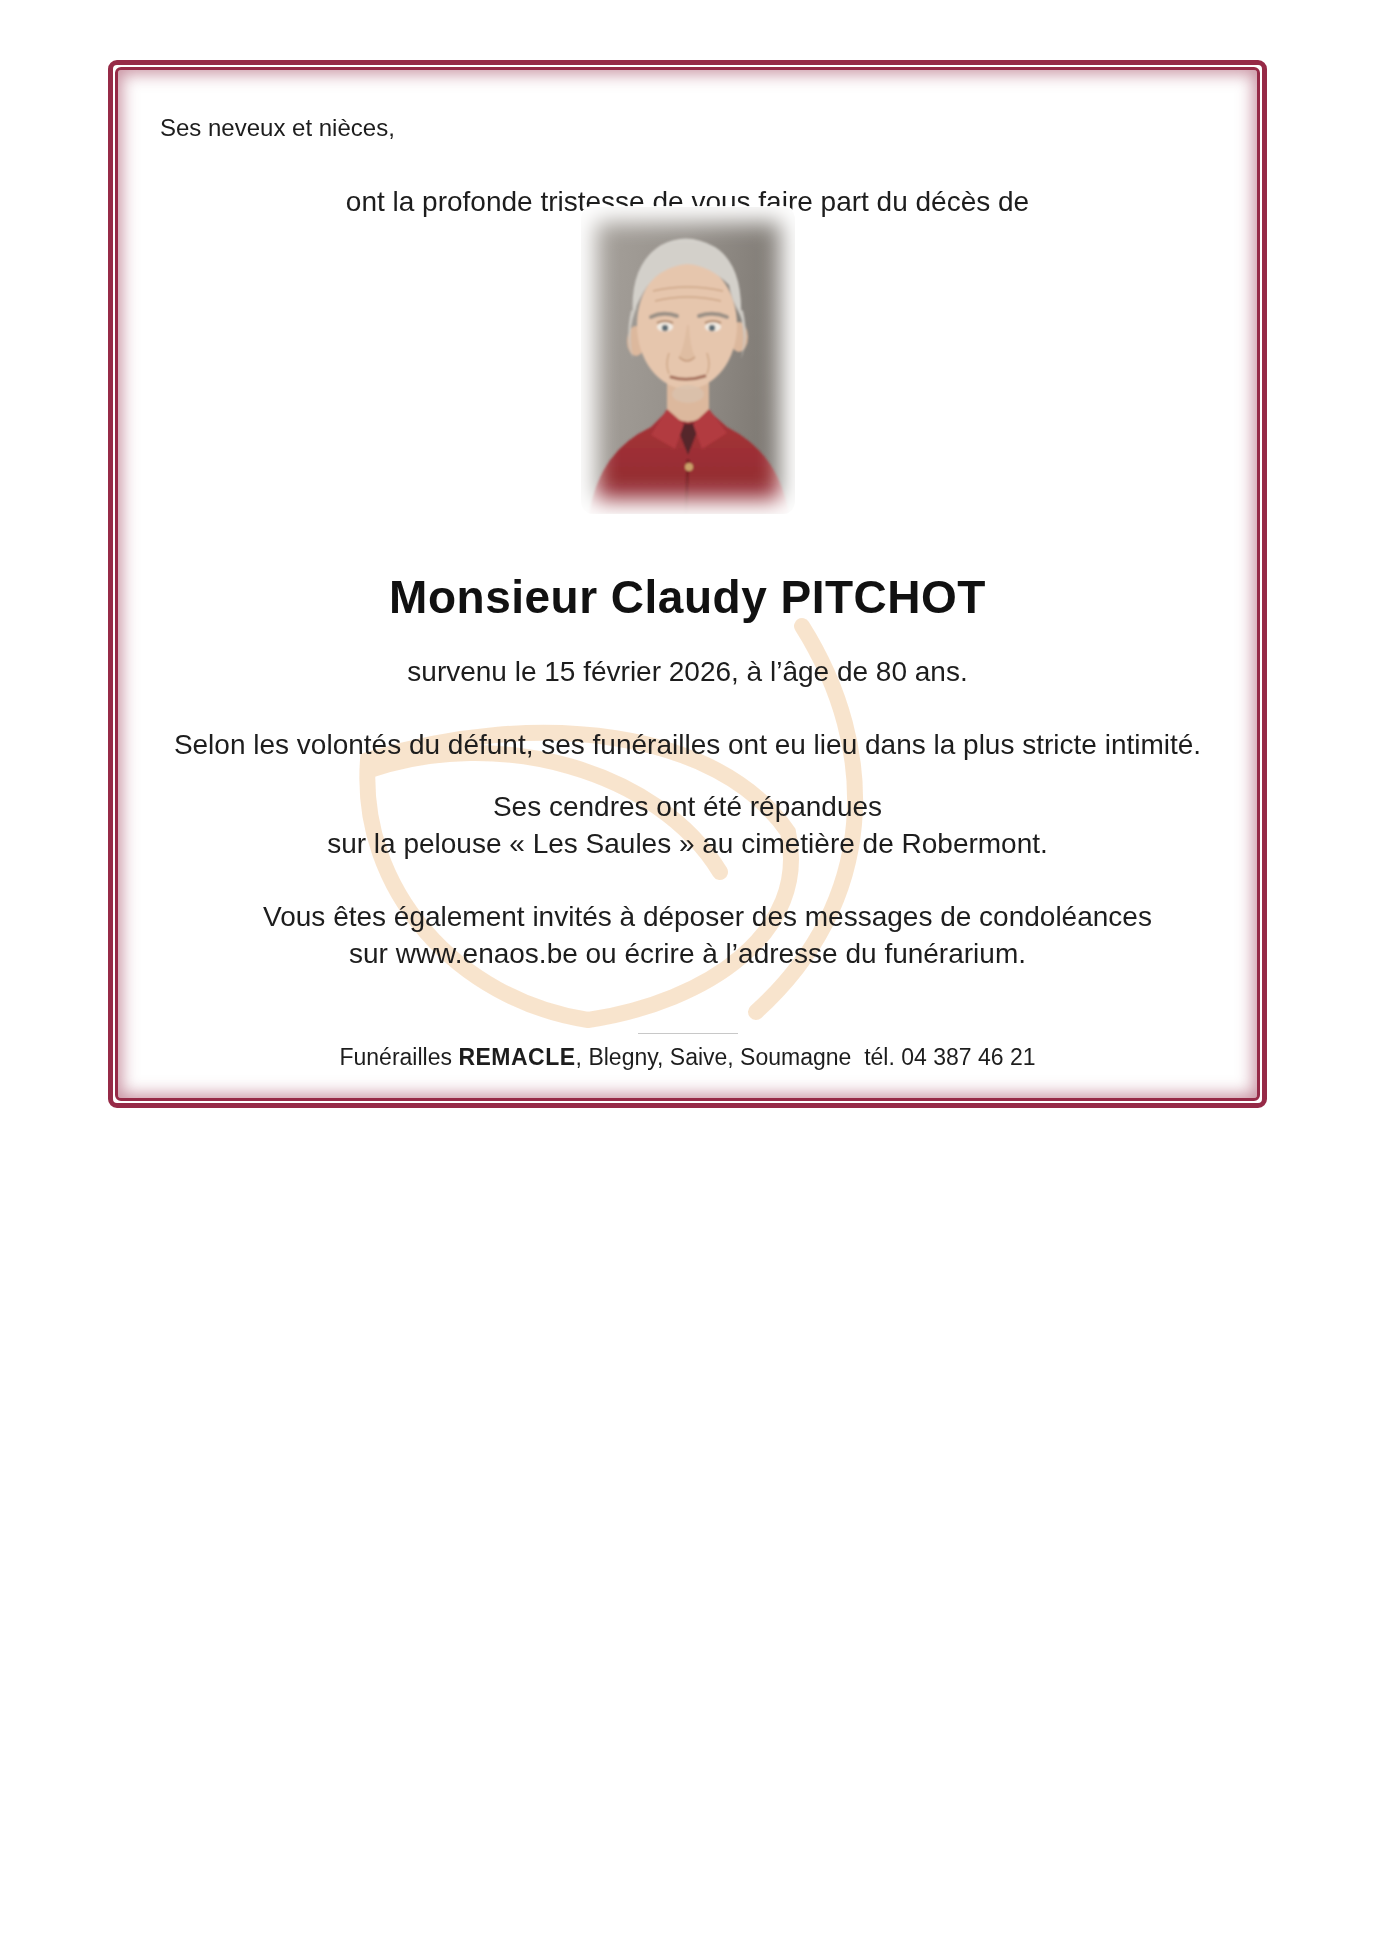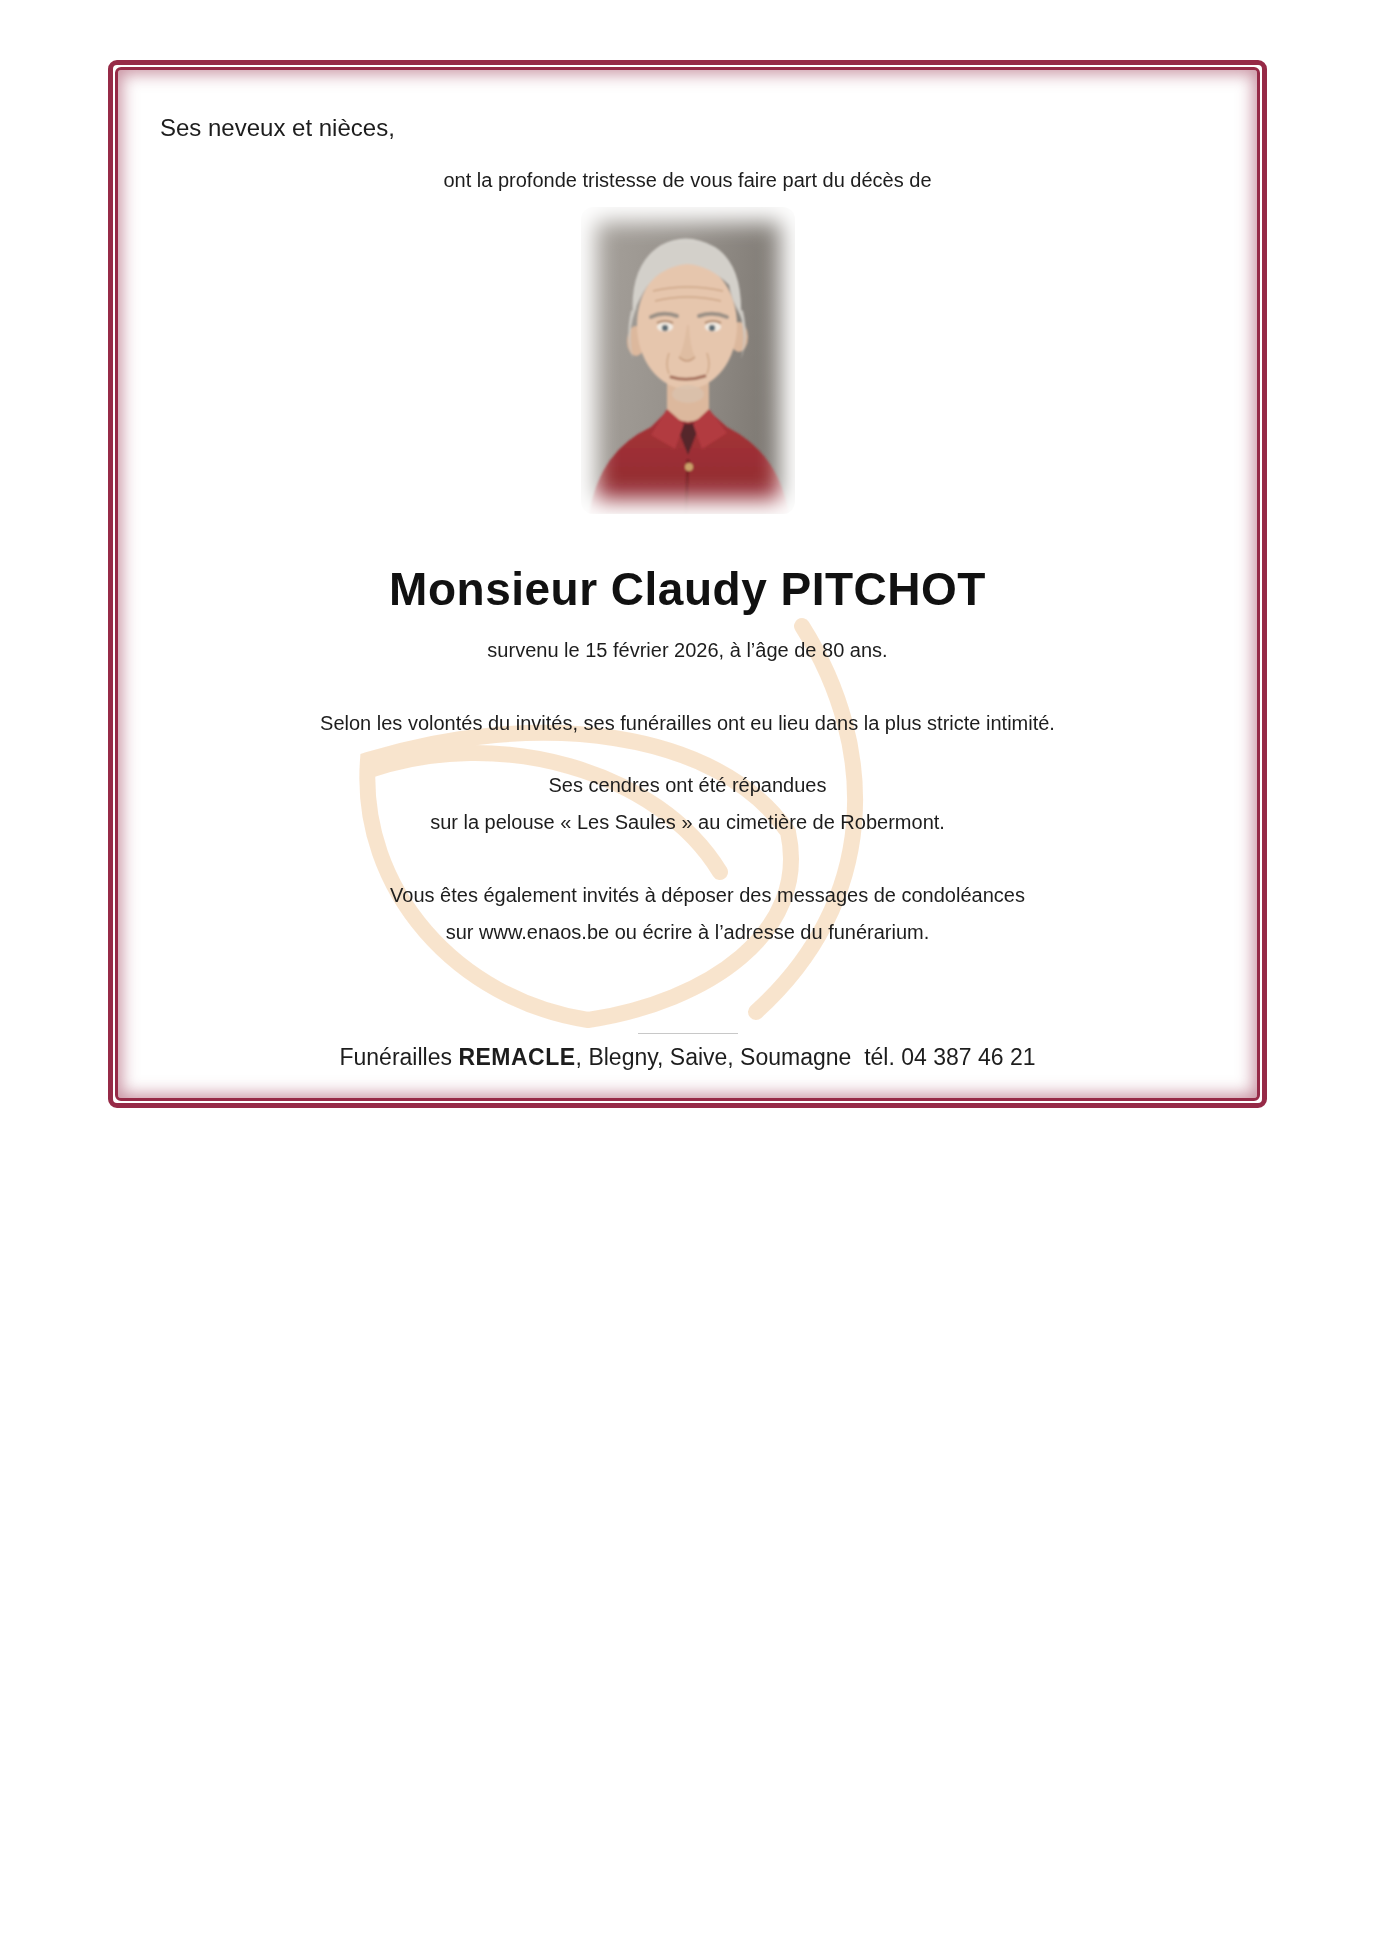--- a/index.html
+++ b/index.html
@@ -38,42 +38,43 @@
   .watermark path {
     stroke: var(--watermark, #f4cfa6);
     fill: none;
     stroke-width: 16;
     stroke-linecap: round;
   }
   .line {
     position: absolute;
     left: 0; right: 0;
     text-align: center;
-    font-size: 20px;
+    font-size: 28px;
     line-height: 1.25;
     color: var(--text, #1d1d1d);
+    margin-top: 16px;
   }
   .family-line {
     position: absolute;
     left: 42px; top: 44px;
     font-size: 24px;
     color: var(--text, #1d1d1d);
   }
   .intro-line   { top: 98px; }
   .death-line   { top: 568px; }
   .wishes-line  { top: 641px; }
   .ashes-line1  { top: 703px; }
   .ashes-line2  { top: 740px; }
   .cond-line1   { top: 813px; padding-left: 40px; }
   .cond-line2   { top: 850px; }
   .deceased-name {
     position: absolute;
     left: 0; right: 0;
     top: 488px;
-    margin: 4px;
+    margin: 12px;
     text-align: center;
     font-size: 46px;
     font-weight: bold;
     letter-spacing: 0.5px;
     color: #111111;
   }
   .photo {
     position: absolute;
     left: 50%; top: 137px;
     width: 214px; height: 307px;
@@ -171,21 +172,21 @@
             <path d="M90 170 Q106 175 124 169" stroke="#a5705c" stroke-width="3" fill="none" stroke-linecap="round"></path>
             <ellipse cx="107" cy="187" rx="16" ry="9" fill="#d9c2ae" opacity="0.8"></ellipse>
           </g>
         </svg>
       </div>
 
       <h1 class="deceased-name">Monsieur Claudy PITCHOT</h1>
 
       <div class="line death-line">survenu le 15 février 2026, à l’âge de 80 ans.</div>
 
-      <div class="line wishes-line">Selon les volontés du invités, ses funérailles ont eu lieu dans la plus stricte intimité.</div>
+      <div class="line wishes-line">Selon les volontés du défunt, ses funérailles ont eu lieu dans la plus stricte intimité.</div>
 
       <div class="line ashes-line1">Ses cendres ont été répandues</div>
 
       <div class="line ashes-line2">sur la pelouse « Les Saules » au cimetière de Robermont.</div>
 
       <div class="line cond-line1">Vous êtes également invités à déposer des messages de condoléances</div>
 
       <div class="line cond-line2">sur www.enaos.be ou écrire à l’adresse du funérarium.</div>
 
       <div class="divider"></div>

